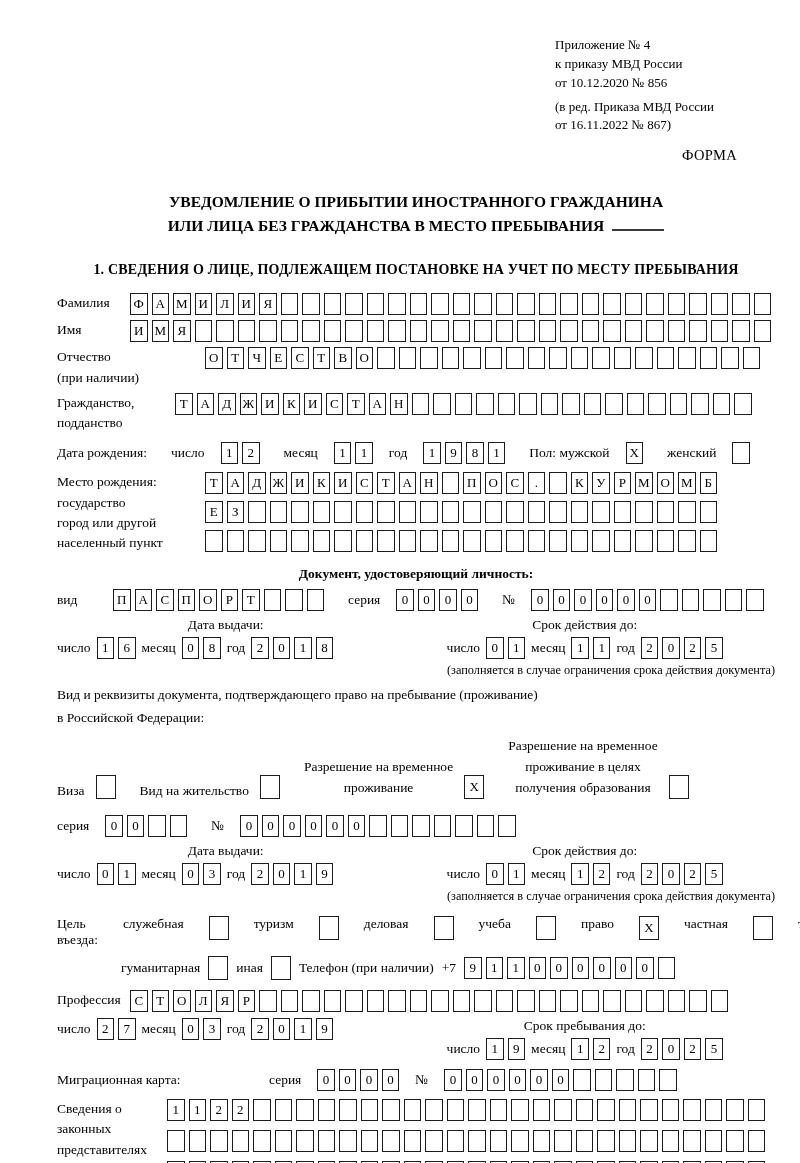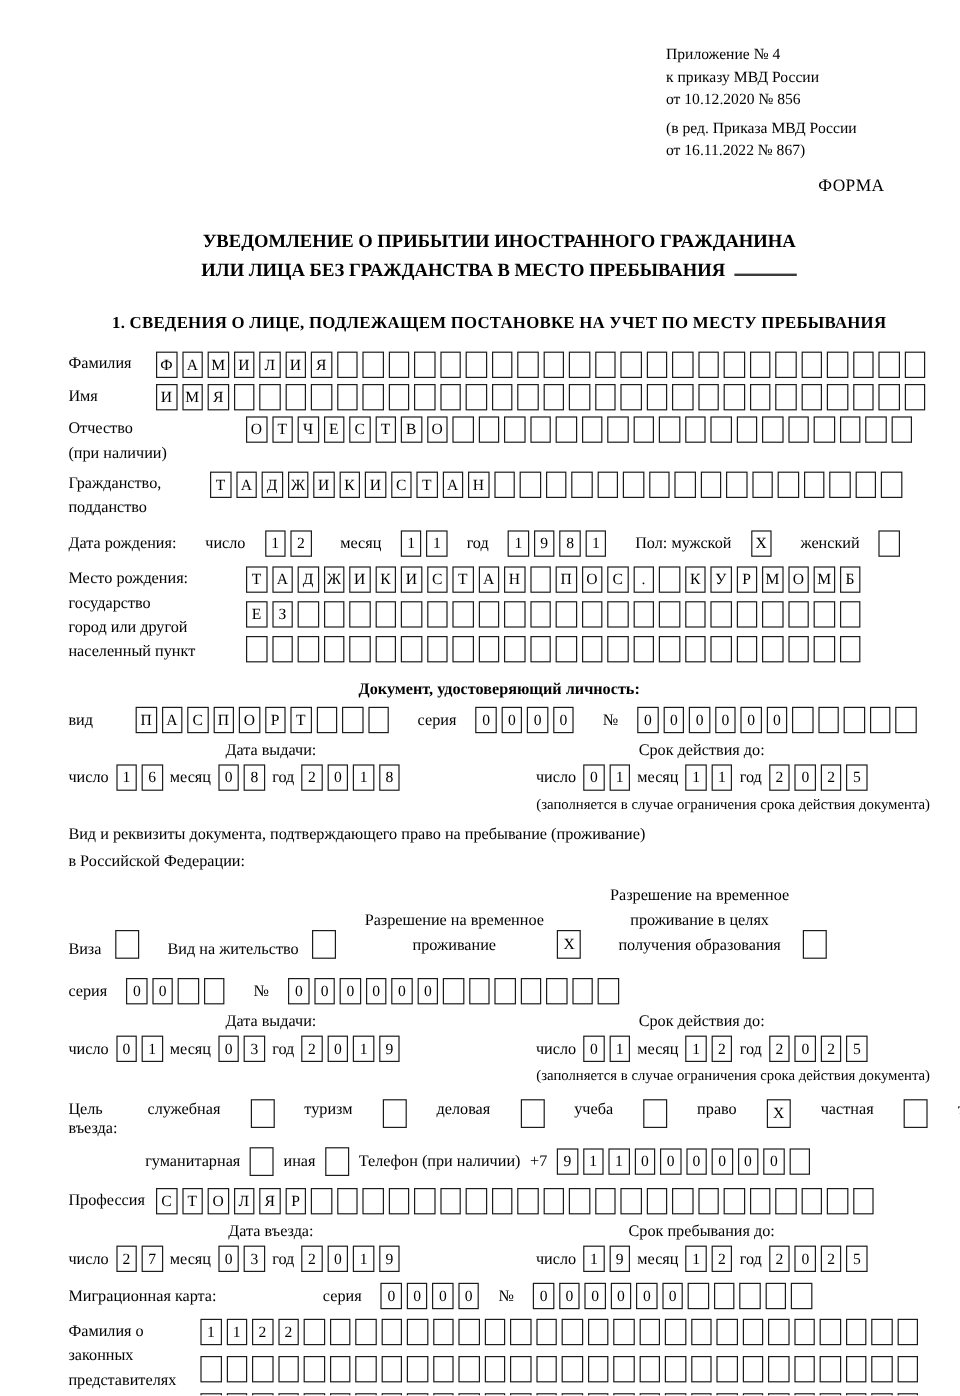--- a/index.html
+++ b/index.html
@@ -610,21 +610,20 @@
           <span class="cell"></span>
           <span class="cell"></span>
           <span class="cell"></span>
           <span class="cell"></span>
           <span class="cell"></span>
         </span>
     </div>
 
     <div class="dates">
       <div class="dcol-l">
-        <div class="dhead">Дата въезда:</div>
         <div class="drow">
           <span>число</span>
           <span class="cells">
               <span class="cell">2</span>
               <span class="cell">7</span>
             </span>
           <span class="sp">месяц</span>
           <span class="cells">
               <span class="cell">0</span>
               <span class="cell">3</span>
@@ -682,21 +681,21 @@
           <span class="cell"></span>
           <span class="cell"></span>
           <span class="cell"></span>
           <span class="cell"></span>
           <span class="cell"></span>
         </span>
     </div>
 
     <div class="frow">
       <span class="flabel lab-w4">
-        <div>Фамилия о</div>
+        <div>Сведения о</div>
         <div>законных</div>
         <div>представителях</div>
         <div>(родителях,</div>
         <div>усыновителях,</div>
 
       </span>
       <span class="cellcol">
         <div class="cells" style="margin-bottom:9px;">
             <span class="cell">1</span>
             <span class="cell">1</span>

